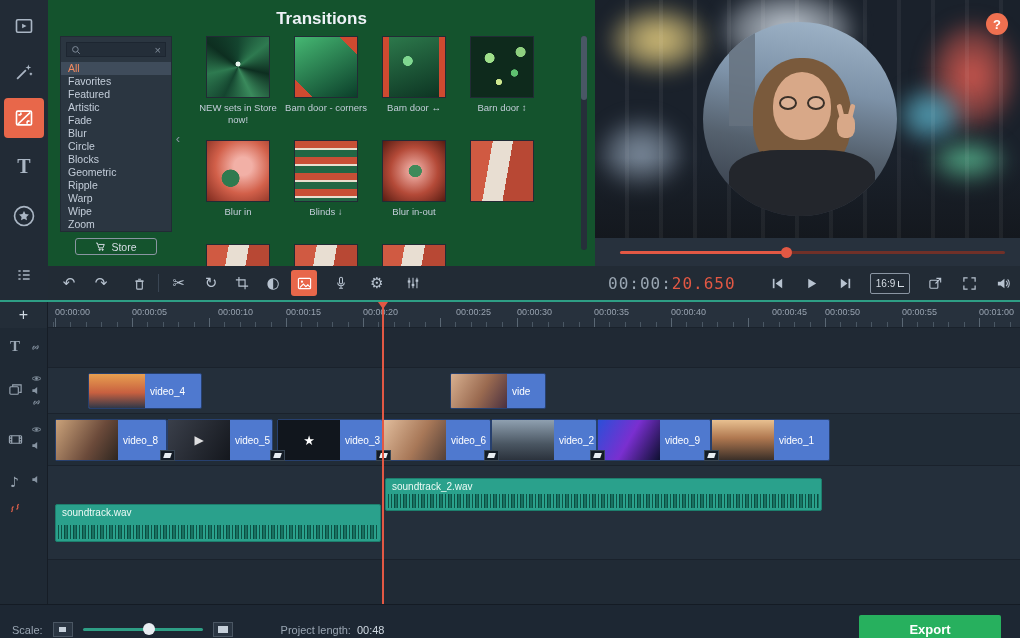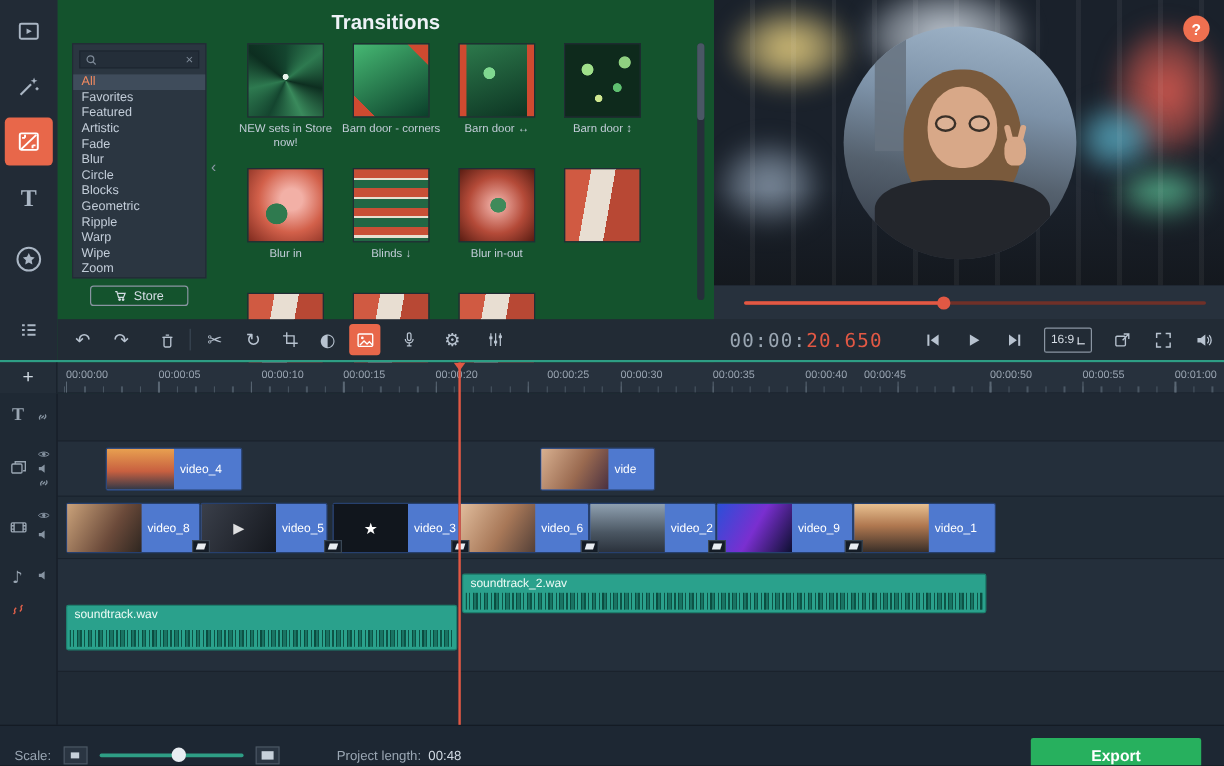--- a/index.html
+++ b/index.html
@@ -448,21 +448,21 @@
     <div>
         <div class="rlabel" style="left: 7px;">00:00:00</div>
         <div class="rlabel" style="left: 84px;">00:00:05</div>
         <div class="rlabel" style="left: 170px;">00:00:10</div>
         <div class="rlabel" style="left: 238px;">00:00:15</div>
         <div class="rlabel" style="left: 315px;">00:00:20</div>
         <div class="rlabel" style="left: 392px; margin-left: 16px;">00:00:25</div>
         <div class="rlabel" style="left: 469px;">00:00:30</div>
         <div class="rlabel" style="left: 546px;">00:00:35</div>
         <div class="rlabel" style="left: 623px;">00:00:40</div>
-        <div class="rlabel" style="left: 672px; text-align: center;">00:00:45</div>
+        <div class="rlabel" style="left: 724px; text-align: center;">00:00:45</div>
         <div class="rlabel" style="left: 777px;">00:00:50</div>
         <div class="rlabel" style="left: 854px;">00:00:55</div>
         <div class="rlabel" style="left: 931px;">00:01:00</div>
       </div>
     <div id="ticks-minor"></div>
     <div id="ticks-major"></div>
   </div>
 
   <div id="tracks">
     <div class="lane" id="lane-title"></div>

